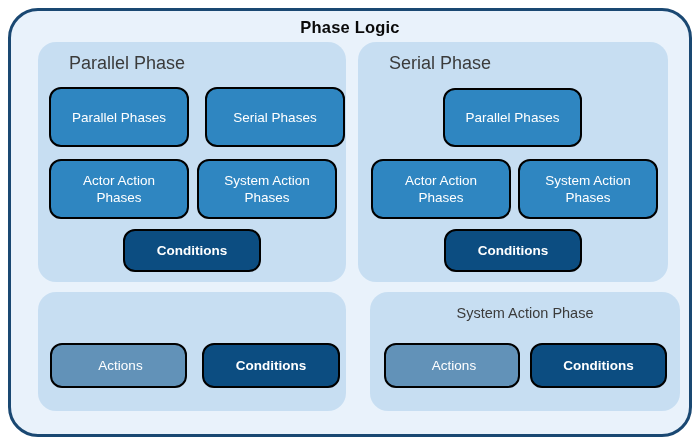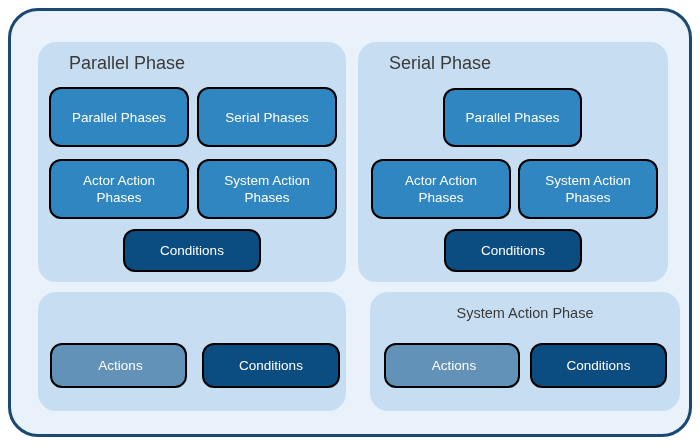--- a/index.html
+++ b/index.html
@@ -47,26 +47,26 @@
     display:flex;align-items:center;justify-content:center;
     text-align:center;
     color:var(--button_text,#ffffff);
     font-size:13.5px;line-height:17px;
     border:2.5px solid var(--button_border,#000000);
     border-radius:12px;
     padding:0 4px;
   }
   .node.wrap{padding:18px 18px;}
   .blue{background:var(--button_blue,#2f86c1);}
-  .dark{background:var(--button_dark,#0c4d81);}
+  .dark{background:var(--button_dark,#0c4d81);font-weight:bold;}
   .muted{background:var(--button_muted,#6292b8);padding-left:8px;}
 
   
   .n-tl1{left:11px;top:45px;width:140px;height:60px;}
-  .n-tl2{left:159px;top:45px;width:140px;height:60px;}
+  .n-tl2{left:167px;top:45px;width:140px;height:60px;}
   .n-tl3{left:11px;top:117px;width:140px;height:60px;}
   .n-tl4{left:159px;top:117px;width:140px;height:60px;}
   .n-tl5{left:85px;top:187px;width:138px;height:43px;}
 
   
   .n-tr1{left:85px;top:46px;width:139px;height:59px;}
   .n-tr2{left:13px;top:117px;width:140px;height:60px;}
   .n-tr3{left:160px;top:117px;width:140px;height:60px;}
   .n-tr4{left:86px;top:187px;width:138px;height:43px;}
 
@@ -77,20 +77,21 @@
   
   .n-br1{left:14px;top:51px;width:136px;height:45px;}
   .n-br2{left:160px;top:51px;width:137px;height:45px;}
 </style>
 </head>
 <body>
 
 <div class="page">
   <div class="outer">
 
+    <div class="main-title">Phase Logic</div>
 
     <section class="panel p-tl">
       <h2 class="ptitle tleft">Parallel Phase</h2>
       <div class="node blue n-tl1">Parallel Phases</div>
       <div class="node blue n-tl2">Serial Phases</div>
       <div class="node blue wrap n-tl3">Actor Action Phases</div>
       <div class="node blue wrap n-tl4">System Action Phases</div>
       <div class="node dark n-tl5">Conditions</div>
     </section>
 

